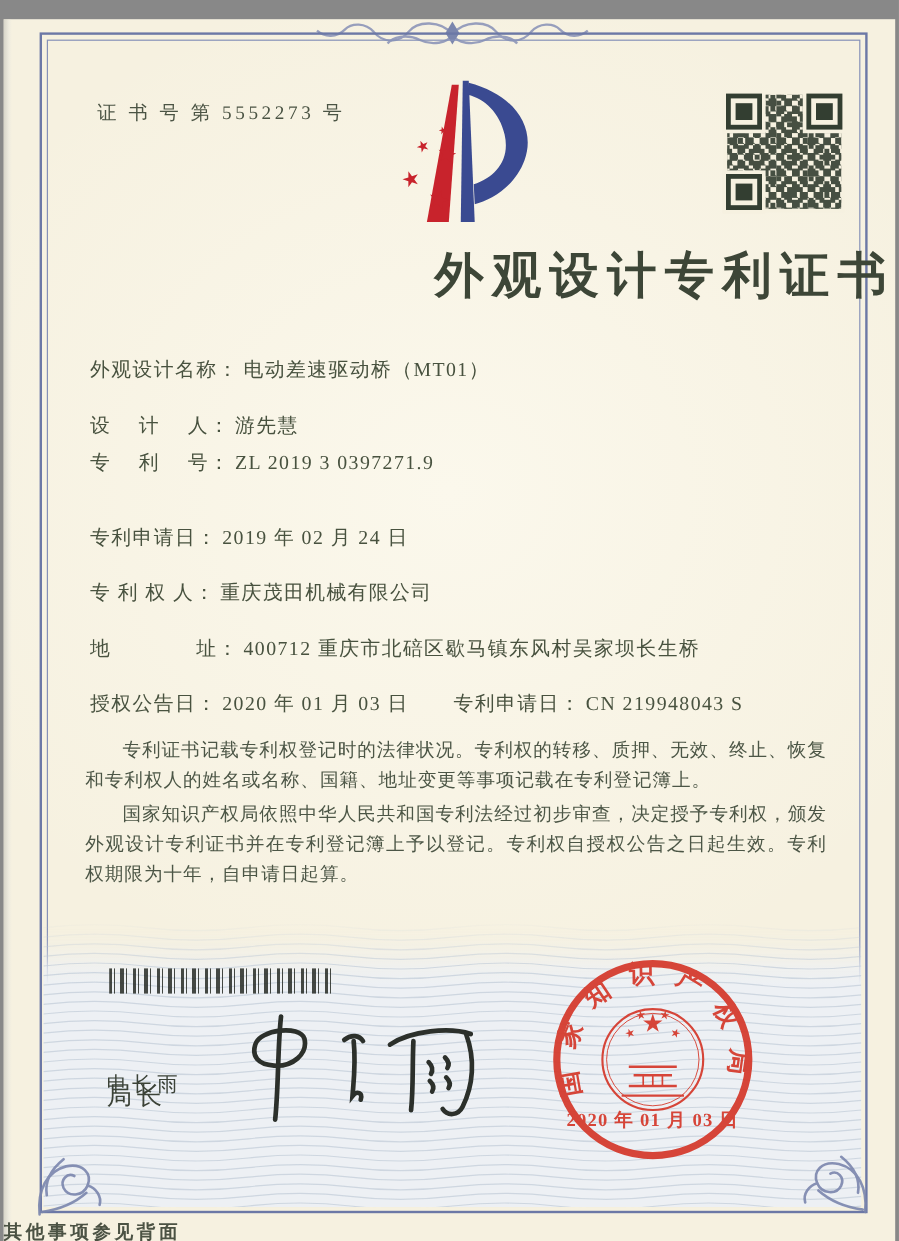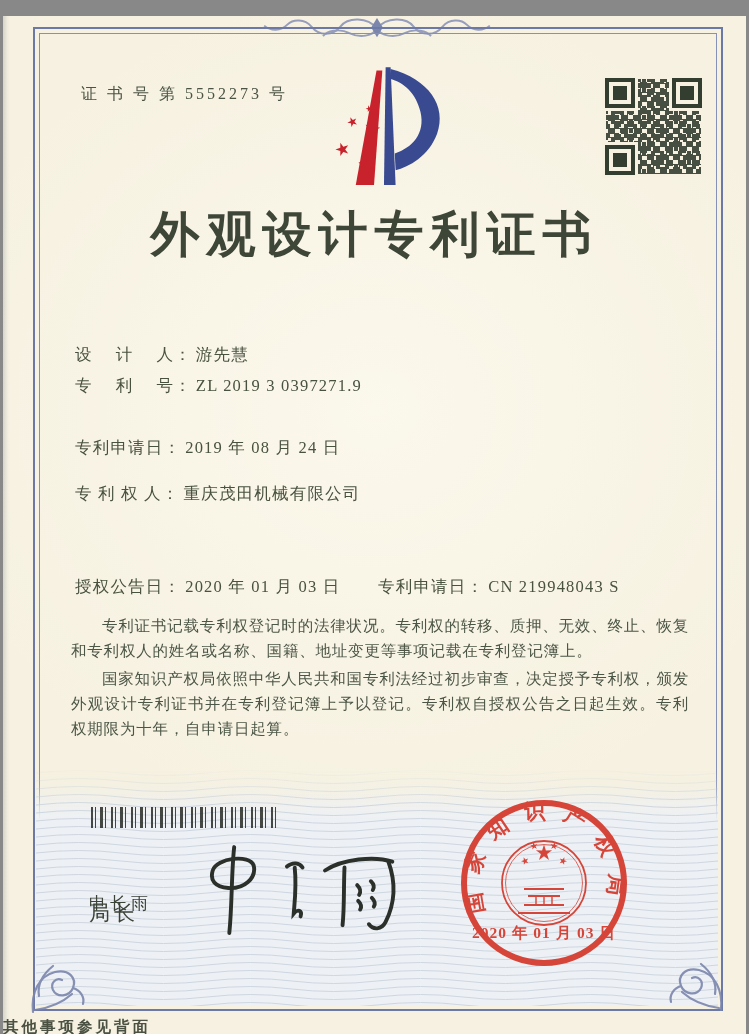--- a/index.html
+++ b/index.html
@@ -22,22 +22,22 @@
   .qr{position:absolute;left:600px;top:60px;width:101px;height:101px;background:#f6f1e0;}
   .qr-modules{position:absolute;inset:3px;opacity:.9;
     background-image:
       conic-gradient(from 90deg,#333e31 25%,transparent 0 50%,#333e31 0 75%,transparent 0),
       conic-gradient(from 0deg,#333e31 25%,transparent 0 50%,#333e31 0 75%,transparent 0);
     background-size:9px 9px,13px 13px;background-position:0 0,2px 3px;}
   .finder{position:absolute;width:22px;height:22px;border:4px solid #333e31;background:#f6f1e0;
     box-shadow:0 0 0 3px #f6f1e0;}
   .finder::after{content:"";position:absolute;inset:4px;background:#333e31;}
   .finder.tl{left:2px;top:2px;} .finder.tr{right:2px;top:2px;} .finder.bl{left:2px;bottom:2px;}
-  .title{position:absolute;left:0;right:0;top:186px;text-align:center;margin:0;
-    font-size:49px;font-weight:bold;letter-spacing:7px;color:#3d4637;}
+  .title{position:absolute;left:0;right:0;top:186px;text-align:right;margin:0;
+    font-size:41px;font-weight:bold;letter-spacing:7px;color:#3d4637;}
   
   .row{position:absolute;left:72px;font-size:16.5px;letter-spacing:1.2px;color:#48523f;white-space:nowrap;}
   .row .lbl{margin-right:4px;}
   
   .paras{position:absolute;left:68px;top:597px;width:618px;font-size:15.5px;line-height:25px;
     letter-spacing:.8px;text-align:justify;color:#4c5646;}
   .paras p{margin:0 0 3px 0;text-indent:2em;}
   
   .band{position:absolute;left:33px;top:752px;width:682px;height:238px;
     background:linear-gradient(to bottom,rgba(238,241,245,0),#edf0f4 22%);
@@ -105,31 +105,37 @@
 
   <div class="qr">
     <div class="qr-modules"></div>
     <div class="finder tl"></div>
     <div class="finder tr"></div>
     <div class="finder bl"></div>
   </div>
 
   <h1 class="title">外观设计专利证书</h1>
 
+  <div class="row" style="top:281px">
+    <span class="lbl">外观设计名称：</span><span>电动差速驱动桥（MT01）</span>
+  </div>
   <div class="row" style="top:328px">
     <span class="lbl">设　 计　 人：</span><span>游先慧</span>
   </div>
   <div class="row" style="top:359px">
     <span class="lbl">专　 利　 号：</span><span>ZL 2019 3 0397271.9</span>
   </div>
   <div class="row" style="top:421px">
-    <span class="lbl">专利申请日：</span><span>2019 年 08 月 24 日</span>
+    <span class="lbl">专利申请日：</span><span>2019 年 02 月 24 日</span>
   </div>
   <div class="row" style="top:467px">
     <span class="lbl">专 利 权 人：</span><span>重庆茂田机械有限公司</span>
+  </div>
+  <div class="row" style="top:514px">
+    <span class="lbl">地　　　　址：</span><span>400712 重庆市北碚区歇马镇东风村吴家坝长生桥</span>
   </div>
   <div class="row" style="top:560px">
     <span class="lbl">授权公告日：</span><span>2020 年 01 月 03 日</span>
   </div>
   <div class="row" style="top:560px;left:375px">
     <span class="lbl">专利申请日：</span><span>CN 219948043 S</span>
   </div>
 
   <div class="paras">
     <p>专利证书记载专利权登记时的法律状况。专利权的转移、质押、无效、终止、恢复和专利权人的姓名或名称、国籍、地址变更等事项记载在专利登记簿上。</p>

